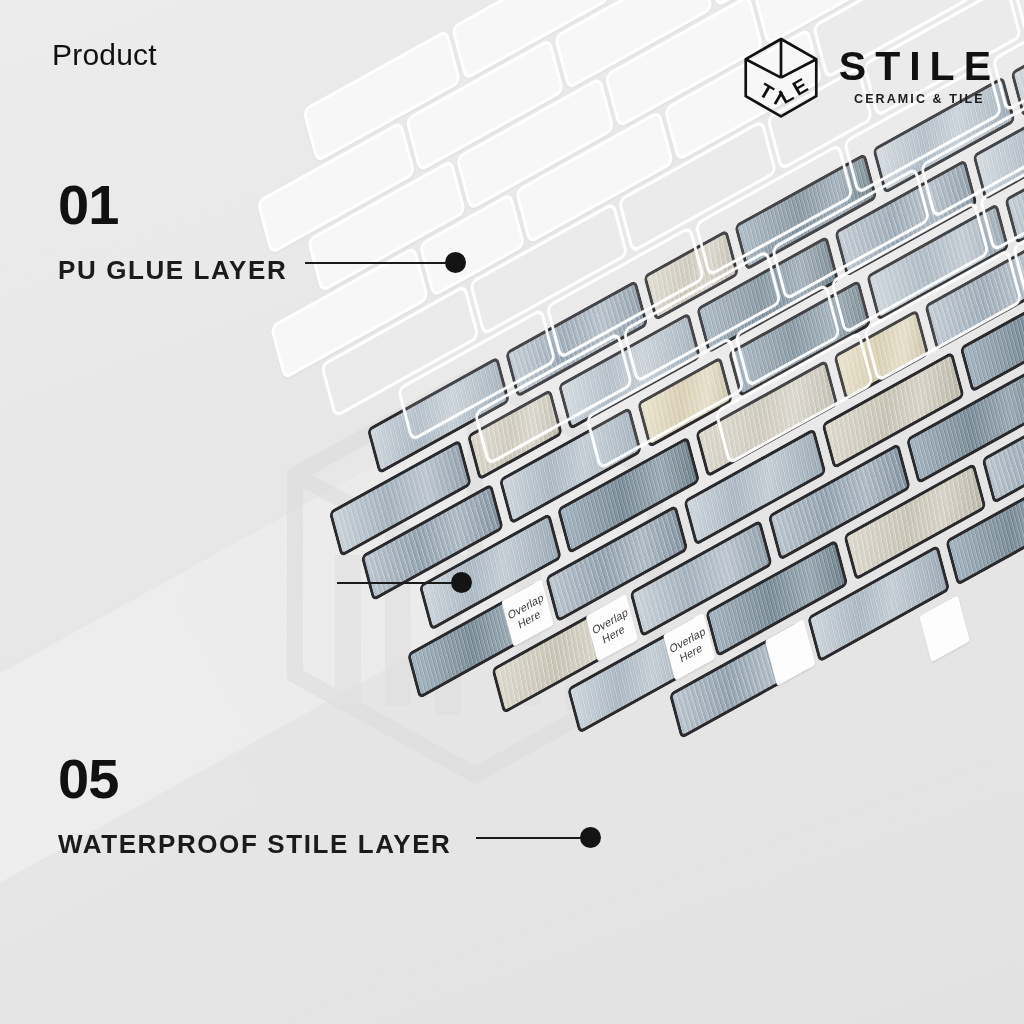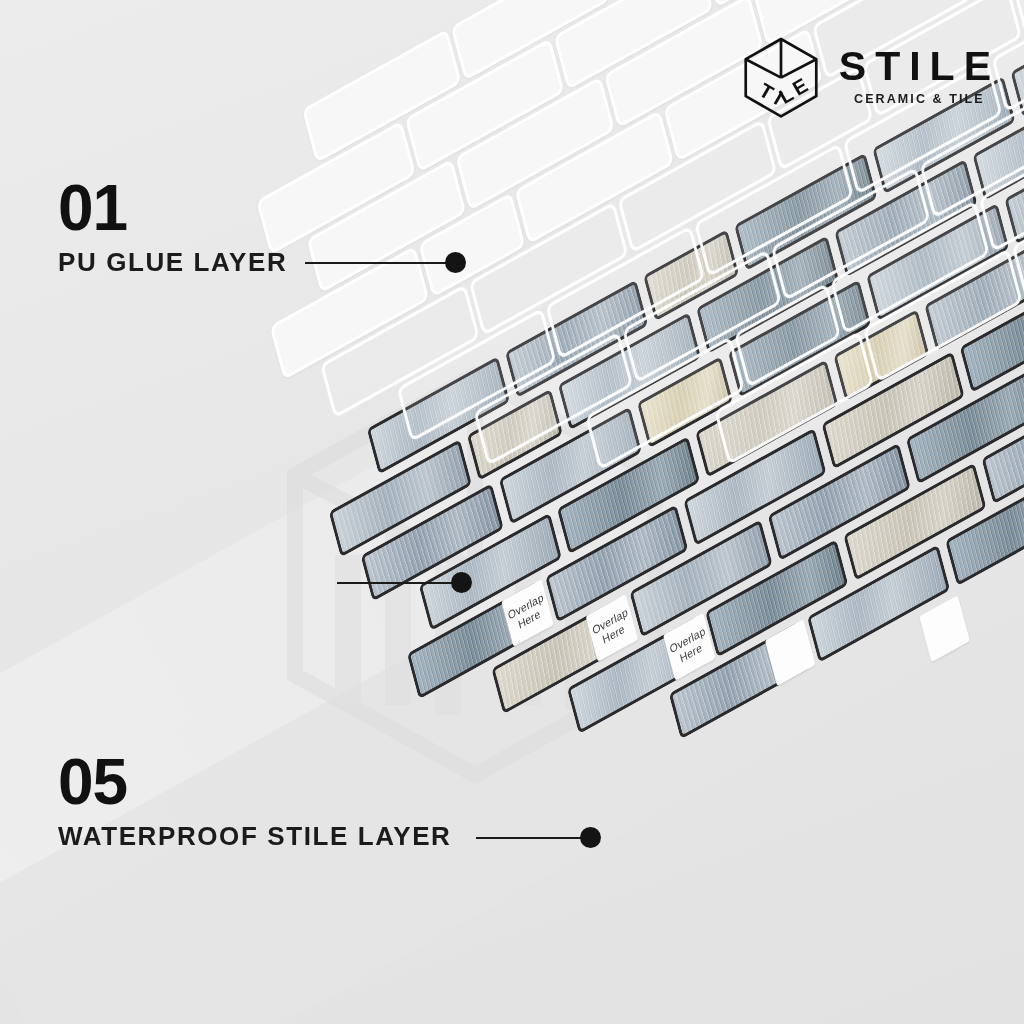--- a/index.html
+++ b/index.html
@@ -78,23 +78,23 @@
     box-shadow:0 0 2px rgba(255,255,255,.5);}
   .glue.solid{background:rgba(248,248,248,.93);border-color:#ffffff;
     box-shadow:0 1px 3px rgba(0,0,0,.05);}
 
   
   .headline{position:absolute;left:52px;top:40px;color:#111;}
   .headline .l1{font-size:30px;font-weight:400;letter-spacing:.2px;line-height:1.02;}
   .headline .l2{font-size:37px;font-weight:800;letter-spacing:.4px;line-height:1.05;}
 
   .block{position:absolute;}
-  .block .num{font-size:64px;font-weight:800;color:#111;line-height:.95;letter-spacing:-1px;}
+  .block .num{font-size:56px;font-weight:800;color:#111;line-height:.95;letter-spacing:-1px;}
   .block .title{font-size:26px;font-weight:600;color:#1b1b1b;letter-spacing:1.6px;
-    margin-top:8px;white-space:nowrap;}
+    margin-top:24px;white-space:nowrap;}
   .block .desc{font-size:19px;color:#3a3a3a;line-height:1.35;margin-top:10px;white-space:nowrap;}
 
   .leader{position:absolute;height:22px;}
   .leader .ln{position:absolute;left:0;top:10px;height:2px;background:#1a1a1a;}
   .leader .dot{position:absolute;top:0;width:21px;height:21px;border-radius:50%;background:#141414;}
 
   
   .logo{position:absolute;right:24px;top:34px;display:flex;align-items:center;gap:16px;}
   .logo .cube{width:84px;height:84px;}
   .logo .cube svg{width:100%;height:100%;display:block;}
@@ -372,20 +372,21 @@
 
       <div class="glue" style="left:330px;top:614px;width:160px;height:48px;"></div>
       <div class="glue" style="left:500px;top:614px;width:160px;height:48px;"></div>
       <div class="glue" style="left:670px;top:614px;width:160px;height:48px;"></div>
 
     </div>
 
   </div>
 
   <div class="headline">
+    <div class="l1">Product</div>
   </div>
 
   <div class="logo">
     <div class="cube">
       <svg viewBox="0 0 100 100">
         <g fill="none" stroke="#111" stroke-width="3.2" stroke-linejoin="round">
           <path d="M50 6 L92 30 L92 74 L50 98 L8 74 L8 30 Z"></path>
           <path d="M50 6 L50 52 M50 52 L92 30 M50 52 L8 30"></path>
         </g>
         <g fill="#111" font-family="Liberation Sans, sans-serif" font-weight="700">

